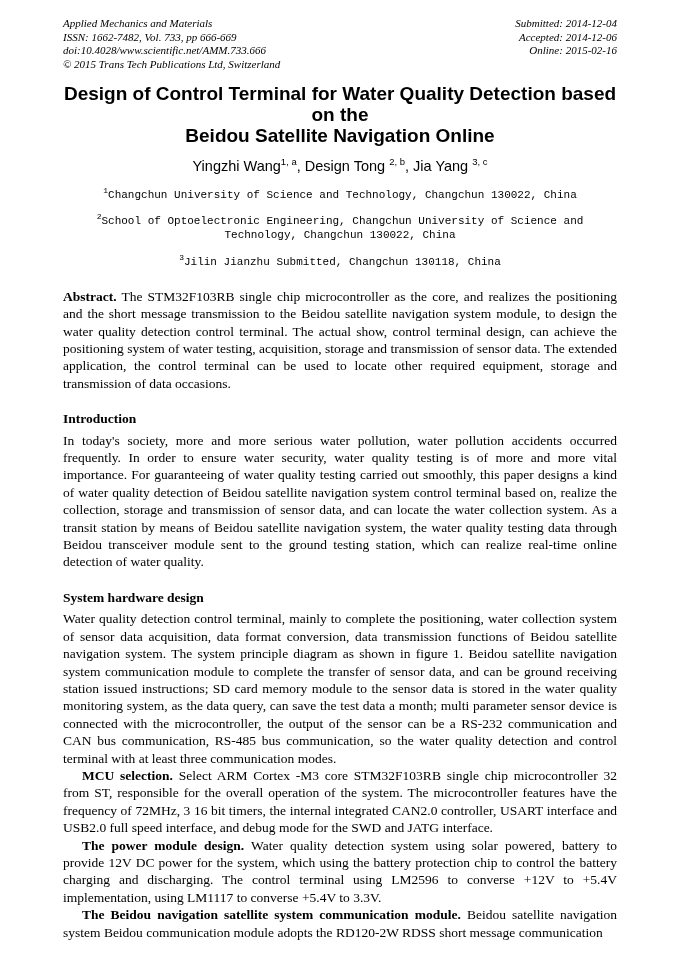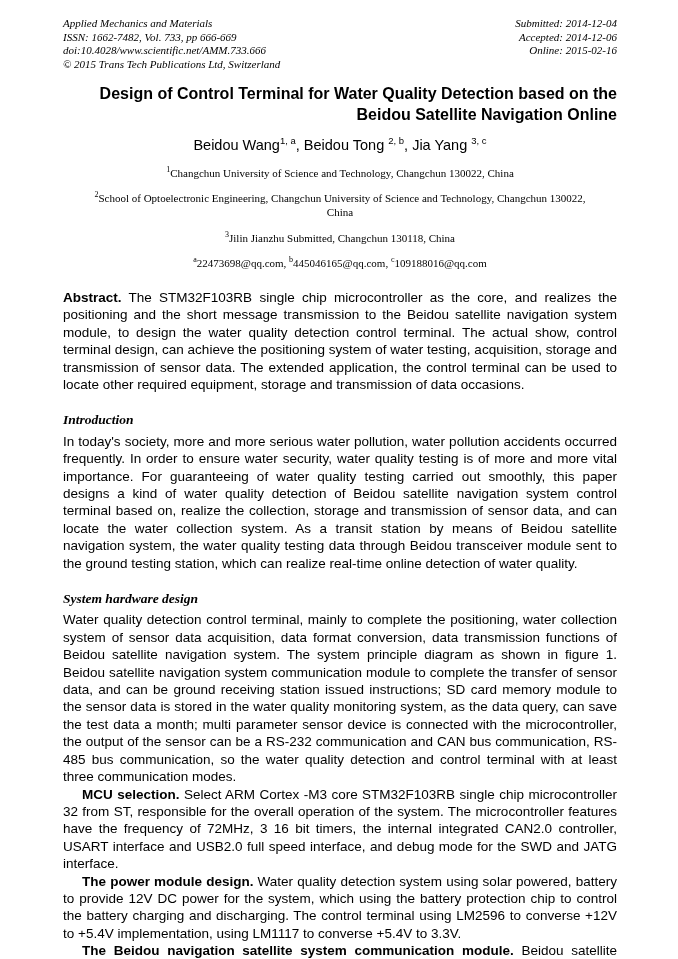--- a/index.html
+++ b/index.html
@@ -23,67 +23,66 @@
     font-size: 11px;
     line-height: 13.5px;
   }
   .header-right { text-align: right; }
 
   
   .title {
     margin: 12px 0 0 0;
     font-family: "Liberation Sans", sans-serif;
     font-weight: bold;
-    font-size: 16px;
+    font-size: 19px;
     line-height: 21px;
-    text-align: right;
+    text-align: center;
   }
   .authors {
     margin-top: 6px;
     font-family: "Liberation Sans", sans-serif;
     font-size: 14.5px;
     line-height: 19px;
     text-align: center;
   }
   .authors sup { font-size: 9.5px; }
   .affil, .emails {
     margin-top: 8px;
-    font-family: Liberation Serif, serif;
+    font-family: Liberation Mono, monospace;
     font-size: 11px;
     line-height: 14.5px;
     text-align: center;
   }
   .affil sup, .emails sup { font-size: 8px; }
   .affil-wide { max-width: 500px; margin-left: auto; margin-right: auto; text-align: center; }
 
   
   .keywords {
     margin-top: 19px;
     font-family: "Liberation Sans", sans-serif;
     font-size: 11.5px;
     line-height: 15px;
     text-align: left;
   }
 
   
   .abstract, .body-par {
     margin: 0;
-    font-family: Liberation Sans, sans-serif;
+    font-family: Liberation Serif, serif;
     font-size: 13.5px;
     line-height: 17.4px;
     text-align: justify;
   }
   .abstract { margin-top: 19px; }
   .sec-h {
     margin: 18px 0 4px 0;
     font-family: "Liberation Serif", serif;
     font-weight: bold;
     font-size: 13.5px;
     line-height: 17.4px;
-    font-style: italic;
   }
   .indent { text-indent: 19px; }
 </style>
 </head>
 <body>
 
 <div class="page">
 
   <div class="header-row">
     <div class="header-left">
@@ -94,31 +93,28 @@
     </div>
     <div class="header-right">
       <div>Submitted: 2014-12-04</div>
       <div>Accepted: 2014-12-06</div>
       <div>Online: 2015-02-16</div>
     </div>
   </div>
 
   <h1 class="title"><span>Design of Control Terminal for Water Quality Detection based on the</span><br><span>Beidou Satellite Navigation Online</span></h1>
 
-  <div class="authors"><span>Beidou Wang</span><sup>1, a</sup><span>, Beidou Tong </span><sup>2, b</sup><span>, Jia Yang </span><sup>3, c</sup></div>
+  <div class="authors"><span>Yingzhi Wang</span><sup>1, a</sup><span>, Design Tong </span><sup>2, b</sup><span>, Jia Yang </span><sup>3, c</sup></div>
 
   <div class="affil"><sup>1</sup><span>Changchun University of Science and Technology, Changchun 130022, China</span></div>
 
   <div class="affil affil-wide"><sup>2</sup><span>School of Optoelectronic Engineering, Changchun University of Science and Technology, Changchun 130022, China</span></div>
 
   <div class="affil"><sup>3</sup><span>Jilin Jianzhu Submitted, Changchun 130118, China</span></div>
 
-  <div class="emails"><sup>a</sup><span>22473698@qq.com,</span>
-    <sup>b</sup><span>445046165@qq.com,</span>
-    <sup>c</sup><span>109188016@qq.com</span></div>
 
 
   <p class="abstract"><b>Abstract.</b>
     <span>The STM32F103RB single chip microcontroller as the core, and realizes the positioning and the short message transmission to the Beidou satellite navigation system module, to design the water quality detection control terminal. The actual show, control terminal design, can achieve the positioning system of water testing, acquisition, storage and transmission of sensor data. The extended application, the control terminal can be used to locate other required equipment, storage and transmission of data occasions.</span></p>
 
   <h2 class="sec-h">Introduction</h2>
   <p class="body-par"><span>In today's society, more and more serious water pollution, water pollution accidents occurred frequently. In order to ensure water security, water quality testing is of more and more vital importance. For guaranteeing of water quality testing carried out smoothly, this paper designs a kind of water quality detection of Beidou satellite navigation system control terminal based on, realize the collection, storage and transmission of sensor data, and can locate the water collection system. As a transit station by means of Beidou satellite navigation system, the water quality testing data through Beidou transceiver module sent to the ground testing station, which can realize real-time online detection of water quality.</span></p>
 
   <h2 class="sec-h">System hardware design</h2>
   <p class="body-par"><span>Water quality detection control terminal, mainly to complete the positioning, water collection system of sensor data acquisition, data format conversion, data transmission functions of Beidou satellite navigation system. The system principle diagram as shown in figure 1. Beidou satellite navigation system communication module to complete the transfer of sensor data, and can be ground receiving station issued instructions; SD card memory module to the sensor data is stored in the water quality monitoring system, as the data query, can save the test data a month; multi parameter sensor device is connected with the microcontroller, the output of the sensor can be a RS-232 communication and CAN bus communication, RS-485 bus communication, so the water quality detection and control terminal with at least three communication modes.</span></p>

